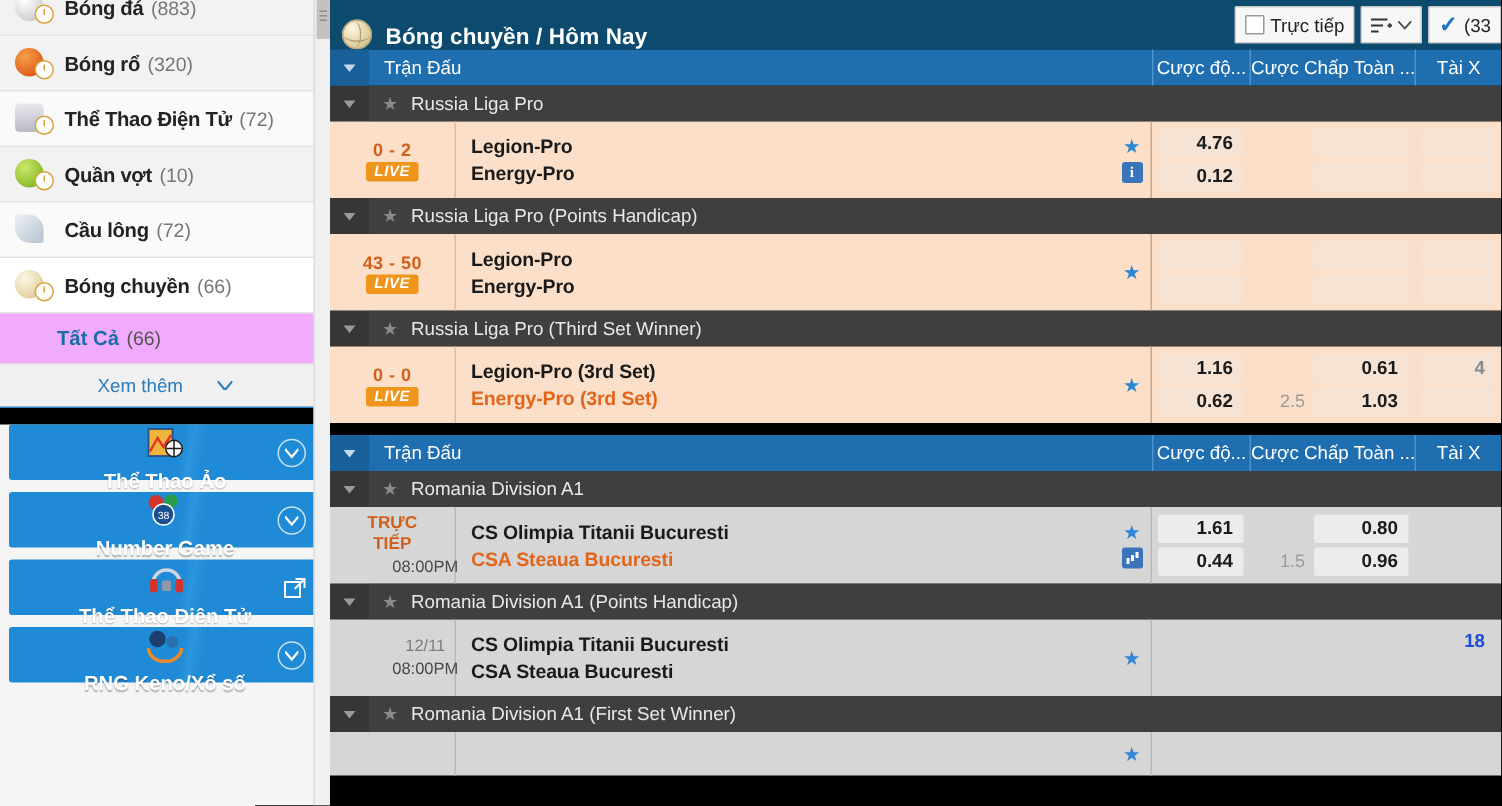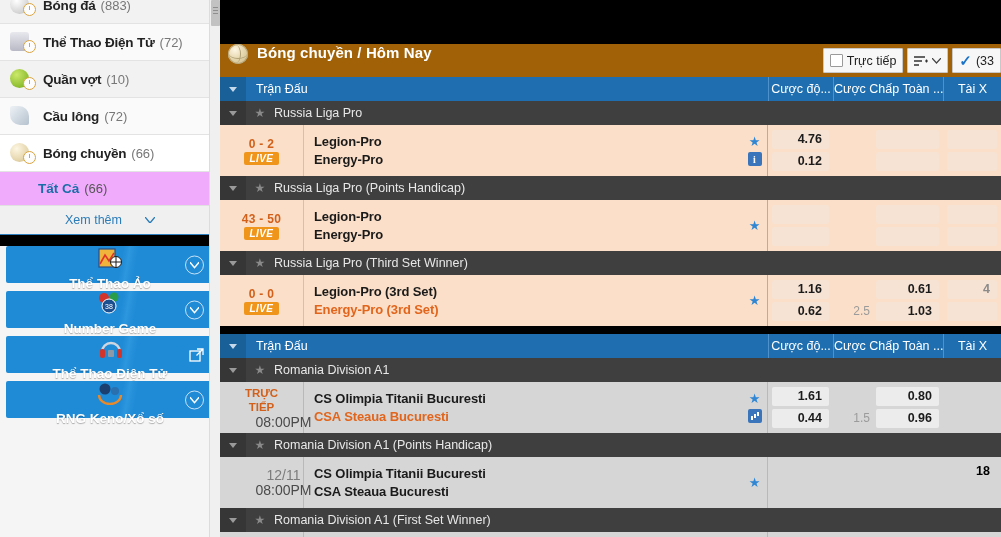--- a/index.html
+++ b/index.html
@@ -89,22 +89,22 @@
     position:absolute; top:0; left:1px; width:9px; height:26px; background:#c2c2c2; border-radius:1px;
   }
   .sb-thumb:before{
     content:""; position:absolute; left:2px; top:7px; width:5px; height:1px;
     background:#8e8e8e; box-shadow:0 3px 0 #8e8e8e, 0 6px 0 #8e8e8e;
   }
 
   
   .main { flex:1 1 auto; height:537px; background:#000; position:relative; overflow:hidden; }
   .topbar {
-    height: 33px; background:#a16207; display:flex; align-items:flex-start;
-    padding-left: 8px; position:relative;margin-top:44px;
+    height: 33px; background:#0c4a6e; display:flex; align-items:flex-end;
+    padding-left: 8px; position:relative;
   }
   .vb-ball {
     width:20px; height:20px; border-radius:50%;
     background: radial-gradient(circle at 35% 30%, #fdf6e3 0%, #e6d7ae 45%, #c9b787 100%);
     position:relative; margin-right:9px; flex:0 0 20px;
     box-shadow: inset 0 0 0 1px #b9a779;
   }
   .vb-ball:before{
     content:""; position:absolute; left:3px; top:1px; width:9px; height:18px;
     border-right:1.3px solid #b0a075; border-radius:50%;
@@ -161,21 +161,21 @@
     display:flex; flex-direction:column; align-items:center; justify-content:center;
     padding:3px 0; gap:1px;
   }
   .matchrow.live .mr-time { border-right:1px solid #e3bc9e; }
   .score { color:#d2601a; font-size:12px; font-weight:700; letter-spacing:.3px;}
   .live-badge {
     background:#f0951b; color:#fff; font-size:10px; font-weight:700;
     font-style:italic; padding:1px 6px; border-radius:2px; letter-spacing:.4px;
   }
   .tructiep { color:#d2601a; font-size:11.5px; font-weight:600; line-height:13px; text-align:center;}
-  .timetxt { color:#4a4a4a; font-size:14px; line-height:14px;margin-left:44px;}
+  .timetxt { color:#4a4a4a; font-size:11px; line-height:14px;margin-left:44px;}
   .timetxt.dim { color:#7c7c7c; }
 
   .mr-teams { flex:1 1 auto; padding:5px 0 5px 10px; display:flex; flex-direction:column; justify-content:center; gap:3px;}
   .team { font-size:13px; font-weight:700; color:#1a1a1a; letter-spacing:-.1px;}
   .team.away-hl { color:#e2651c; }
 
   .mr-icons {
     width:26px; flex:0 0 26px; display:flex; flex-direction:column;
     align-items:center; justify-content:center; gap:4px; padding:4px 0;
     border-right:1px solid #b9b9b9;
@@ -224,20 +224,28 @@
       <div class="sb-item">
         <span class="sb-ico">
           <span class="ball" style="background:radial-gradient(circle at 35% 30%,#fff,#d2d2d2 70%,#9e9e9e);"></span>
           <span class="clock"></span>
         </span>
         <span class="sb-label">Bóng đá</span>
         <span class="sb-count">(883)</span>
       </div>
 
 
+      <div class="sb-item">
+        <span class="sb-ico">
+          <span class="ball" style="background:radial-gradient(circle at 35% 30%,#f5a04a,#e0601c 70%,#b34410);"></span>
+          <span class="clock"></span>
+        </span>
+        <span class="sb-label">Bóng rổ</span>
+        <span class="sb-count">(320)</span>
+      </div>
 
       <div class="sb-item alt">
         <span class="sb-ico">
           <span class="ball" style="border-radius:3px;background:linear-gradient(#e8e8ee,#b9b9c6);"></span>
           <span class="clock"></span>
         </span>
         <span class="sb-label">Thể Thao Điện Tử</span>
         <span class="sb-count">(72)</span>
       </div>
 
@@ -597,21 +605,21 @@
           <div class="hcp-col">
             <span class="hcp blank">&nbsp;</span>
             <span class="hcp"></span>
           </div>
           <div class="odd-col">
             <span class="odd empty">&nbsp;</span>
             <span class="odd empty">&nbsp;</span>
           </div>
         </div>
         <div class="oddscell w58">
-          <span class="odd empty" style="color:#000000;">18</span>
+          <span class="odd empty" style="color:#1d4ed8;">18</span>
           <span class="odd empty">&nbsp;</span>
         </div>
       </div>
 
       <div class="grouphead">
         <div class="gh-toggle">
             <span class="chev-d dark"></span>
           </div>
         <div class="gh-star">★</div>
         <div class="gh-title">Romania Division A1 (First Set Winner)</div>

